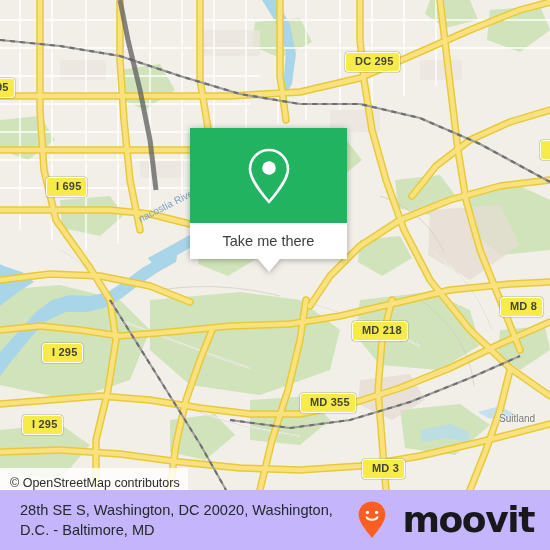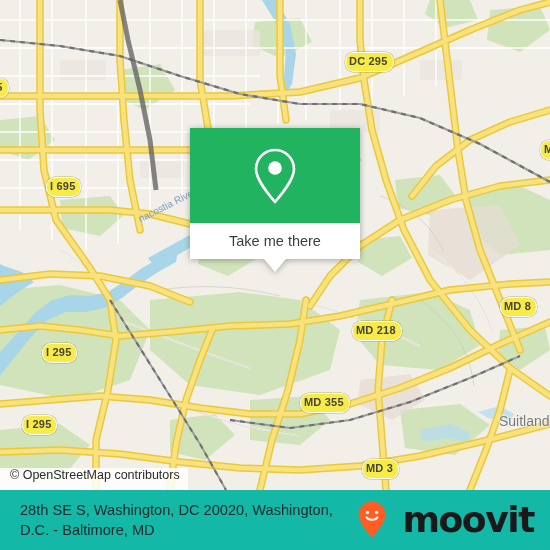--- a/index.html
+++ b/index.html
@@ -26,54 +26,54 @@
     background: #f2efe9;
     overflow: hidden;
   }
   #map svg { display: block; }
 
   
   .shield {
     position: absolute;
     background: #f7ec47;
     border: 1.5px solid #ffffff;
-    border-radius: 9px;
+    border-radius: 3px;
     color: #46433f;
     font-size: 11px;
     font-weight: bold;
     font-family: "Liberation Sans", sans-serif;
     line-height: 1;
-    padding: 3px 5px 4px 3px;
+    padding: 3px 5px 4px 9px;
     white-space: nowrap;
     box-shadow: 0 0 0 0.5px rgba(140,130,60,.55);
     letter-spacing: .2px;
   }
   .place-label {
     position: absolute;
     color: #7b7975;
-    font-size: 14px;
+    font-size: 10px;
     font-family: "Liberation Sans", sans-serif;
     white-space: nowrap;
     text-shadow: 0 0 3px #f7f5f1, 0 0 3px #f7f5f1, 0 0 2px #f7f5f1;
   }
   .river-label {
     position: absolute;
     color: #7f9fbf;
     font-size: 10px;
     font-family: "Liberation Sans", sans-serif;
     white-space: nowrap;
     transform-origin: left center;
   }
 
   
   #popup {
     position: absolute;
     left: 190px;
     top: 128px;
-    width: 170px;
+    width: 157px;
     filter: drop-shadow(0 1px 3px rgba(0,0,0,.32));
   }
   #popup-top {
     background: #21b35f;
     height: 95px;
     display: flex;
     align-items: center;
     justify-content: center;
   }
   #popup-bottom {
@@ -100,36 +100,36 @@
   }
 
   
   #attribution {
     position: absolute;
     left: 0;
     top: 468px;
     height: 22px;
     padding: 0 8px 0 10px;
     display: flex;
-    align-items: flex-start;
+    align-items: flex-end;
     background: rgba(255,255,255,.82);
     color: #2b2b2b;
     font-size: 12.5px;
     font-family: "Liberation Sans", sans-serif;
     white-space: nowrap;
   }
 
   
   #footer {
     position: absolute;
     left: 0;
     top: 490px;
     width: 550px;
     height: 60px;
-    background: #14b8a6;
+    background: #c4b5fd;
     display: flex;
     align-items: center;
     box-sizing: border-box;
     padding: 0 8px 0 20px;
   }
   #footer-address {
     flex: 1 1 auto;
     color: #24292c;
     font-size: 14.6px;
     line-height: 20px;

